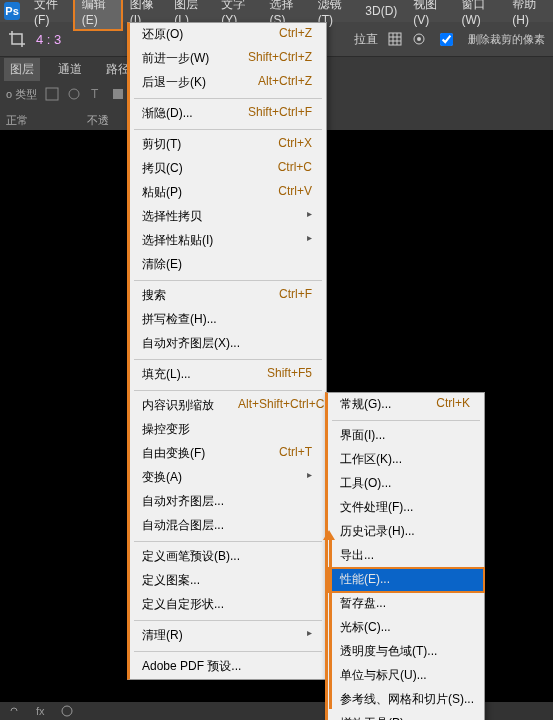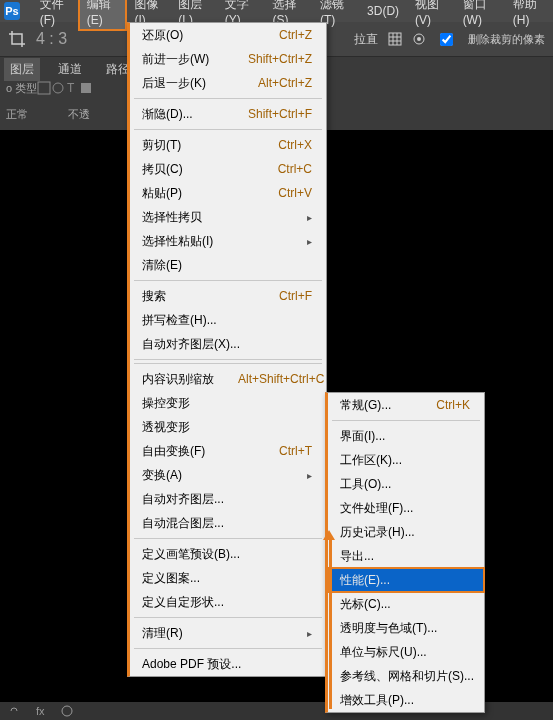--- a/index.html
+++ b/index.html
@@ -1,35 +1,35 @@
 <!DOCTYPE html>
 <html><head>
 <meta charset="utf-8">
 <style>
 html,body{margin:0;padding:0;width:553px;height:720px;background:#000;font-family:"Microsoft YaHei","Segoe UI",sans-serif;font-size:12px;color:#ccc;overflow:hidden}
 .menubar{background:#4a4a4a;height:22px;display:flex;align-items:center;padding-left:4px}
-.ps-logo{width:20px;height:18px;background:#1976d2;color:#fff;font-weight:bold;font-size:11px;display:flex;align-items:center;justify-content:center;border-radius:3px;margin-right:12px}
+.ps-logo{width:20px;height:18px;background:#1976d2;color:#fff;font-weight:bold;font-size:11px;display:flex;align-items:center;justify-content:center;border-radius:3px;margin-right:6px}
 .menubar-item{padding:3px 8px;color:#ddd;cursor:default}
 .menubar-item.active{background:#666;outline:2px solid #e67e22;outline-offset:-1px}
 .toolbar{background:#444;height:34px;display:flex;align-items:center;padding:0 8px;gap:10px;border-bottom:1px solid #2b2b2b}
 .tb-crop{width:18px;height:18px}
-.tb-ratio{color:#a3a3a3;font-size:16px}
+.tb-ratio{color:#f0abfc;font-size:13px}
 .tb-icon{width:14px;height:14px}
 .tb-chk{color:#ccc;font-size:11px;margin-left:auto;display:flex;align-items:center;gap:12px}
 .tabs{background:#3a3a3a;height:24px;display:flex;align-items:center;padding-left:4px;gap:12px;color:#ccc}
 .tabs span{padding:3px 6px}
 .tabs span.active{background:#555}
-.toolrow{background:#3a3a3a;height:26px;display:flex;align-items:flex-start;padding:0 6px;color:#aaa;font-size:11px}
+.toolrow{background:#3a3a3a;height:26px;display:flex;align-items:center;padding:0 6px;gap:8px;color:#aaa;font-size:11px}
 .toolrow2{background:#3a3a3a;height:24px;display:flex;align-items:center;padding:0 6px;gap:6px;color:#aaa;font-size:11px;border-top:1px solid #2a2a2a}
 .toolrow2 svg{width:12px;height:12px}
 .canvas{position:absolute;left:0;top:130px;right:0;bottom:18px;background:#000}
 .status{position:absolute;left:0;right:0;bottom:0;height:18px;background:#333;display:flex;align-items:center;padding:0 8px;gap:16px;color:#999;font-size:11px}
 
 .menu{position:absolute;background:#f0f0f0;border:1px solid #999;border-left:3px solid #e67e22;color:#000;font-size:12px;box-shadow:2px 2px 6px rgba(0,0,0,.4)}
-.menu-item{display:flex;justify-content:space-between;align-items:center;padding:3px 14px 3px 12px;white-space:nowrap;cursor:default;min-height:18px}
+.menu-item{display:flex;justify-content:space-between;padding:3px 14px 3px 12px;white-space:nowrap;cursor:default;min-height:18px}
 .menu-item.highlight{background:#0a64c8;color:#e5e5e5;outline:2px solid #e67e22;outline-offset:-1px}
 .menu-item.submenu::after{content:"▸";font-size:10px;color:#555;margin-left:16px}
 .menu .label{flex:1}
 .menu .short{color:#a16207;margin-left:24px}
 .menu-sep{height:1px;background:#c8c8c8;margin:3px 4px}
 #menu-edit{left:127px;top:22px;width:196px}
 #menu-prefs{left:325px;top:392px;width:156px}
 .arrow-line{position:absolute;width:0;border-left:3px solid #e67e22;pointer-events:none}
 .arrow-head{position:absolute;width:0;height:0;border-left:6px solid transparent;border-right:6px solid transparent;border-bottom:10px solid #e67e22;pointer-events:none}
 </style>
@@ -87,21 +87,21 @@
     </svg>
   <svg width="14" height="14">
       <text x="2" y="11" font-size="12" fill="#888">T</text>
     </svg>
   <svg width="14" height="14">
       <rect x="2" y="2" width="10" height="10" fill="#888"></rect>
     </svg>
 </div>
 <div class="toolrow">
   <span>正常</span>
-  <span style="margin-left:40px">不透</span>
+  <span style="margin-left:51px">不透</span>
 </div>
 <div class="toolrow2">
   <span>锁定:</span>
   <svg viewBox="0 0 12 12">
       <rect x="1" y="1" width="10" height="10" stroke="#888" fill="none"></rect>
     </svg>
   <svg viewBox="0 0 12 12">
       <path d="M6 1v10M1 6h10" stroke="#888"></path>
     </svg>
   <svg viewBox="0 0 12 12">
@@ -167,32 +167,33 @@
       <span class="label">搜索</span>
       <span class="short">Ctrl+F</span>
     </div>
     <div class="menu-item">
       <span class="label">拼写检查(H)...</span>
     </div>
     <div class="menu-item">
       <span class="label">自动对齐图层(X)...</span>
     </div>
     <div class="menu-sep"></div>
+    <div class="menu-item">
+      <span class="label">填充(L)...</span>
+      <span class="short">Shift+F5</span>
+    </div>
     <div class="menu-sep"></div>
     <div class="menu-item">
       <span class="label">内容识别缩放</span>
       <span class="short">Alt+Shift+Ctrl+C</span>
     </div>
     <div class="menu-item">
       <span class="label">操控变形</span>
     </div>
     <div class="menu-item">
-      <span class="label">透视变形</span>
-    </div>
-    <div class="menu-item">
       <span class="label">自由变换(F)</span>
       <span class="short">Ctrl+T</span>
     </div>
     <div class="menu-item submenu">
       <span class="label">变换(A)</span>
     </div>
     <div class="menu-item">
       <span class="label">自动对齐图层...</span>
     </div>
     <div class="menu-item">
@@ -239,20 +240,23 @@
     <div class="menu-item">
       <span class="label">历史记录(H)...</span>
     </div>
     <div class="menu-item">
       <span class="label">导出...</span>
     </div>
     <div class="menu-item highlight">
       <span class="label">性能(E)...</span>
     </div>
     <div class="menu-item">
+      <span class="label">暂存盘...</span>
+    </div>
+    <div class="menu-item">
       <span class="label">光标(C)...</span>
     </div>
     <div class="menu-item">
       <span class="label">透明度与色域(T)...</span>
     </div>
     <div class="menu-item">
       <span class="label">单位与标尺(U)...</span>
     </div>
     <div class="menu-item">
       <span class="label">参考线、网格和切片(S)...</span>

